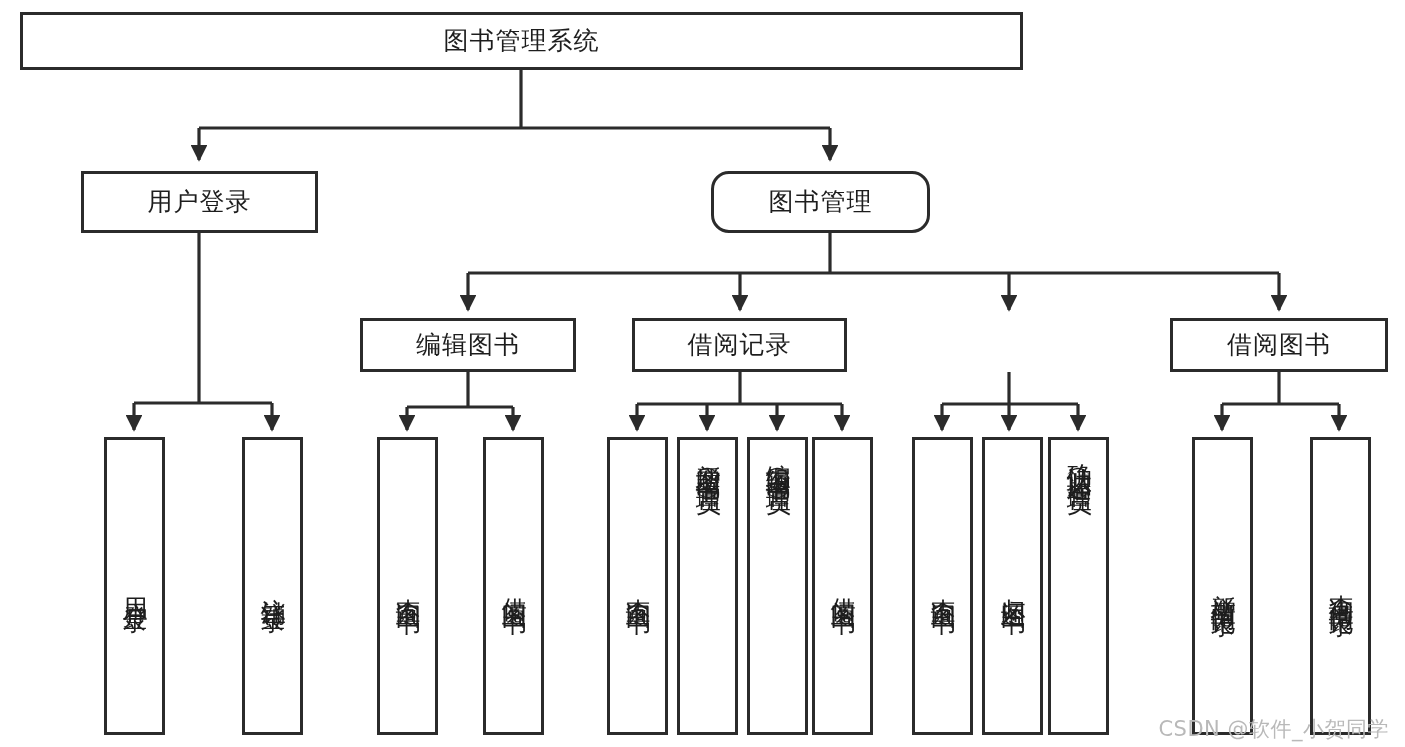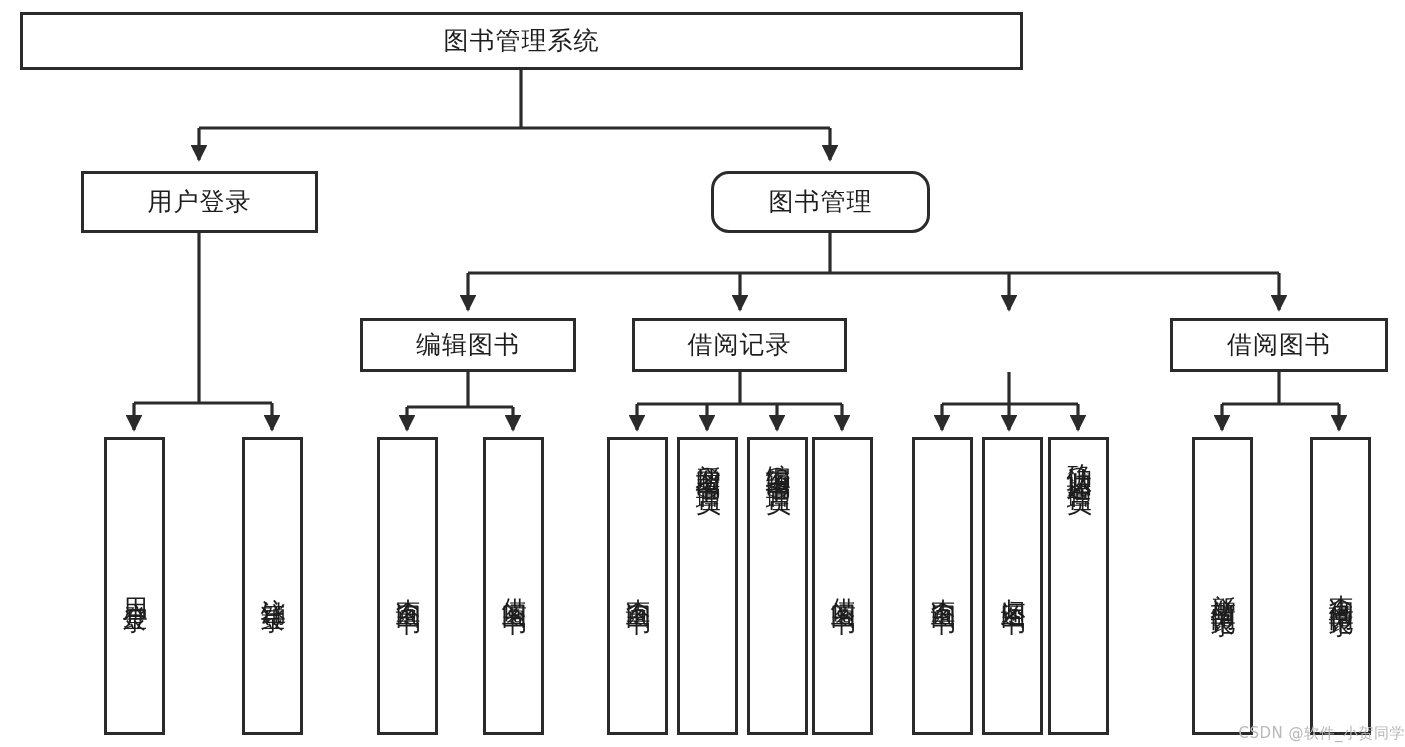--- a/index.html
+++ b/index.html
@@ -50,23 +50,23 @@
   }
   .node.vert.toptext {
     justify-content: flex-start;
   }
   .node-label {
     display: block;
     white-space: pre-line;
   }
   #watermark {
     position: absolute;
-    right: 0;
+    right: 16px;
     bottom: 4px;
-    font-size: 15px;
+    font-size: 21px;
     color: #b9b9b9;
     letter-spacing: 0.5px;
     white-space: nowrap;
     font-family: "DejaVu Sans", "Liberation Sans", sans-serif;
   }
 </style>
 </head>
 <body>
 
 <div id="canvas">

